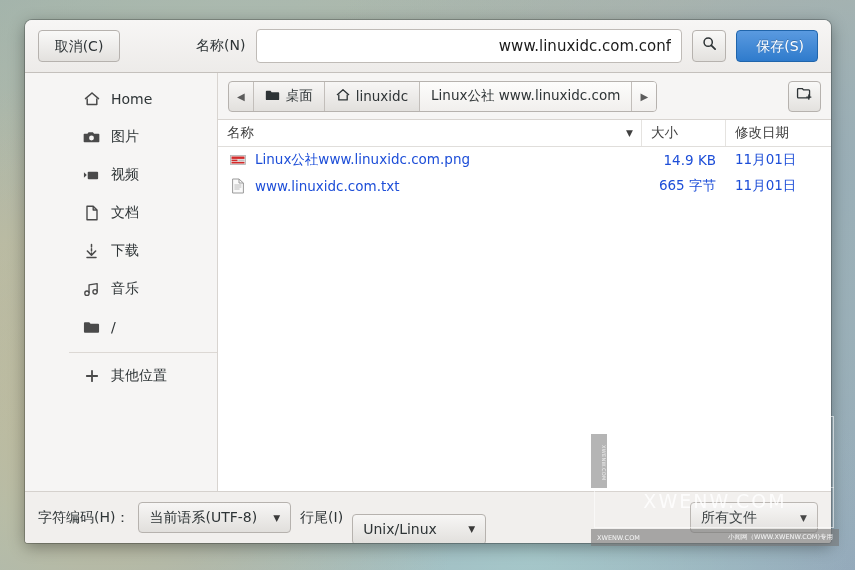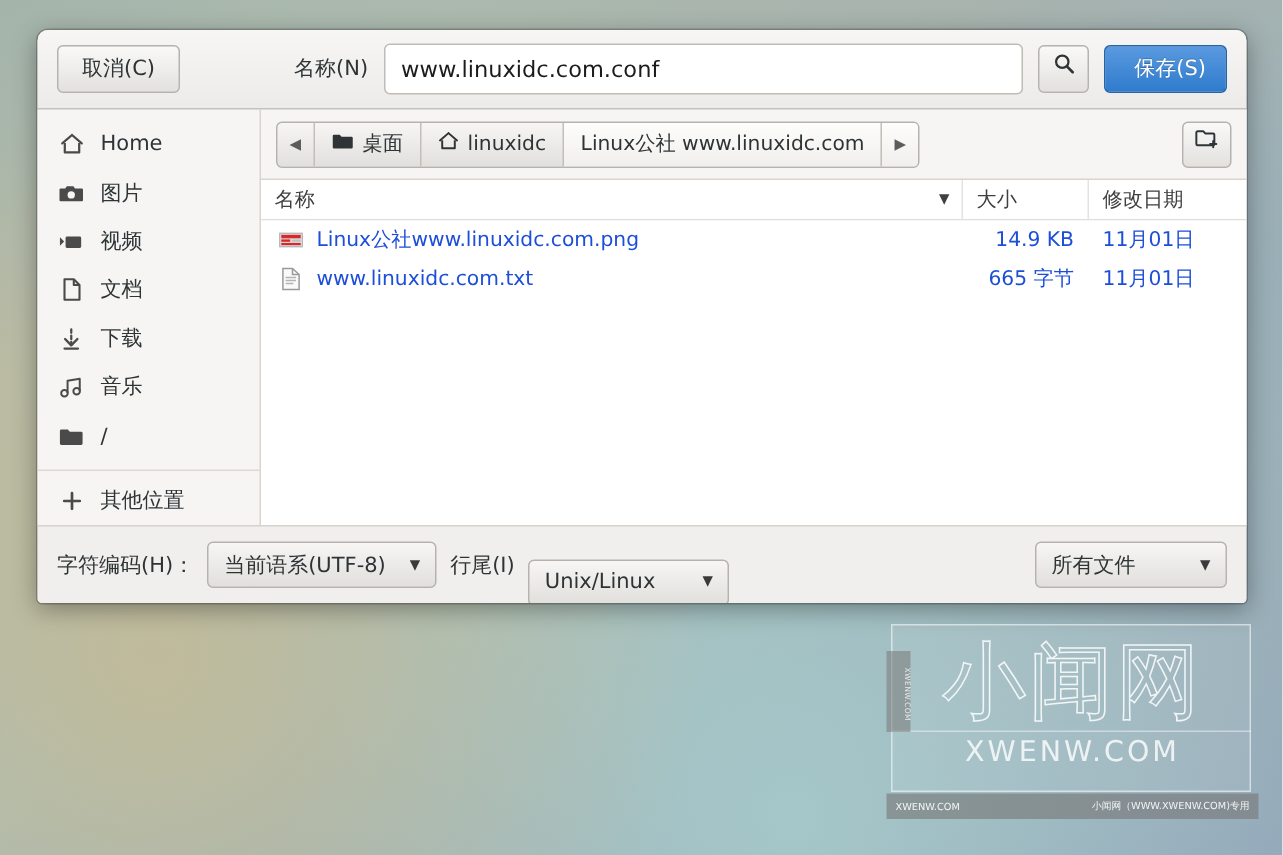--- a/index.html
+++ b/index.html
@@ -23,21 +23,21 @@
       linear-gradient(160deg, #9fb0a8 0%, #b9bba6 28%, #a7bfbb 58%, #93a8bb 100%);
     overflow: hidden;
   }
 
   
   #dialog {
     position: absolute;
     left: 25px;
     top: 20px;
     width: 806px;
-    height: 382px;
+    height: 523px;
     background: #f6f5f4;
     border-radius: 7px 7px 3px 3px;
     box-shadow: 0 4px 16px rgba(0,0,0,0.35), 0 0 0 1px rgba(0,0,0,0.22);
     display: flex;
     flex-direction: column;
     overflow: hidden;
   }
 
   
   .headerbar {
@@ -81,20 +81,21 @@
     margin-right: 10px;
     background: #ffffff;
     border: 1px solid #bfbbb7;
     border-radius: 4px;
     font-size: 15px;
     color: #1b1b1b;
     padding: 0 10px;
     font-family: "DejaVu Sans", "Liberation Sans", sans-serif;
     outline: none;
     min-width: 0;
+    text-align: right;
   }
 
   .btn-search {
     width: 34px;
     height: 32px;
     padding: 0;
     display: flex;
     align-items: center;
     justify-content: center;
     margin-right: 10px;
@@ -108,20 +109,21 @@
     text-align: right;
     text-shadow: 0 -1px 0 rgba(0,0,0,0.22);
   }
 
   
   .body {
     flex: 1;
     display: flex;
     min-height: 0;
     background: #ffffff;
+    margin-left: 44px;
   }
 
   
   .sidebar {
     width: 149px;
     min-width: 149px;
     background: #f6f5f4;
     border-right: 1px solid #d8d4d0;
     padding-top: 7px;
     display: flex;

